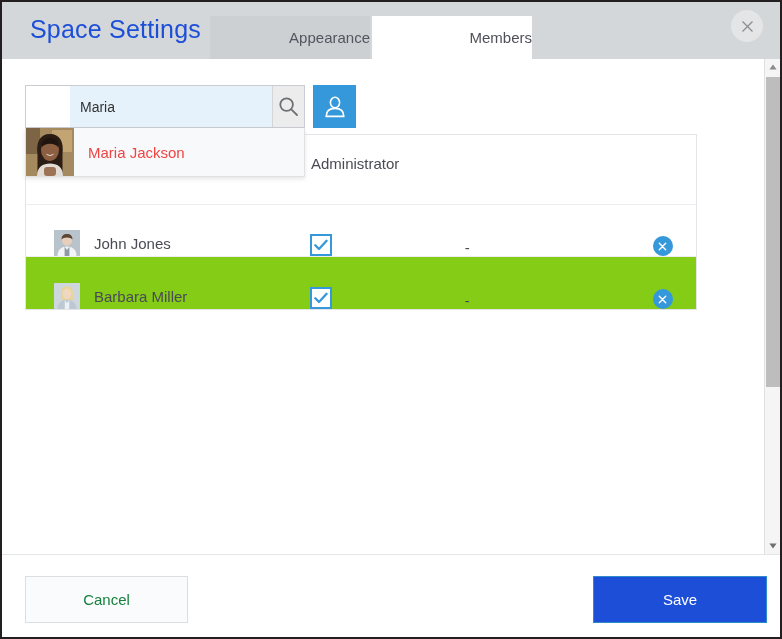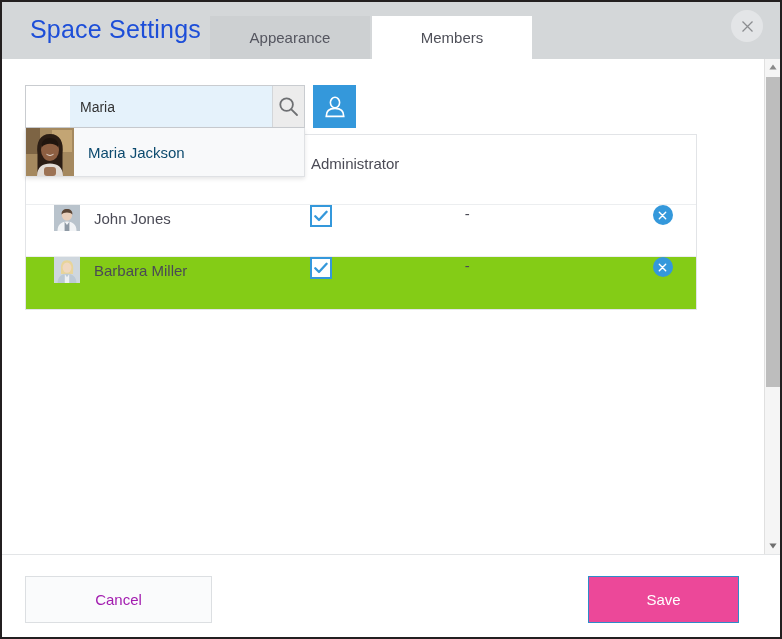--- a/index.html
+++ b/index.html
@@ -46,21 +46,21 @@
     height: 43px;
     font-size: 15px;
     color: #54555f;
     background: #cdd0d2;
     border: none;
     outline: none;
     cursor: pointer;
     font-family: "Liberation Sans", sans-serif;
     display: flex;
     align-items: center;
-    justify-content: center;
+    justify-content: flex-end;
   }
   .tab.active {
     background: #ffffff;
     color: #4f5059;
   }
   #tab-appearance { left: 208px; width: 160px; }
   #tab-members    { left: 370px; width: 160px; }
 
   #close-button {
     position: absolute;
@@ -150,35 +150,35 @@
   }
   .ac-avatar {
     width: 48px; height: 48px;
     flex: 0 0 48px;
     overflow: hidden;
     background: #9a7f63;
   }
   .ac-label {
     margin-left: 14px;
     font-size: 15px;
-    color: #0c4a6e;
+    color: #ef4444;
     white-space: nowrap;
   }
 
   
   #members-table {
     position: absolute;
     left: 23px; top: 75px;
     width: 672px;
     border: 1px solid #e2e4e7;
     background: #fff;
   }
   .tbl-row {
     display: flex;
-    align-items: flex-start;
+    align-items: flex-end;
     border-bottom: 1px solid #eceef0;
   }
   .tbl-row:last-child { border-bottom: none; }
   #table-header { height: 70px; align-items: flex-start; }
   #table-header .cell { padding-top: 20px; }
   .tbl-row.data { height: 52px; background: #ffffff; }
   .tbl-row.data.alt { background: #84cc16; }
 
   .cell { font-size: 15px; color: #4a4a55; }
   .c-name   { width: 285px; padding-left: 28px; display: flex; align-items: center; }
@@ -256,33 +256,33 @@
   }
   #footer {
     position: absolute;
     left: 0; top: 553px;
     width: 778px; height: 82px;
     background: #ffffff;
   }
   #cancel-button {
     position: absolute;
     left: 23px; top: 21px;
-    width: 187px; height: 47px;
+    width: 163px; height: 47px;
     background: #fafbfc;
     border: 1px solid #dcdfe2;
-    color: #a21caf;
+    color: #15803d;
     font-size: 15px;
     cursor: pointer;
     font-family: "Liberation Sans", sans-serif;
   }
   #save-button {
     position: absolute;
-    right: 41px; top: 21px;
-    width: 151px; height: 47px;
-    background: #ec4899;
+    right: 13px; top: 21px;
+    width: 174px; height: 47px;
+    background: #1d4ed8;
     border: 1px solid #2e8bca;
     color: #ffffff;
     font-size: 15px;
     cursor: pointer;
     font-family: "Liberation Sans", sans-serif;
   }
 </style>
 </head>
 <body>
 

